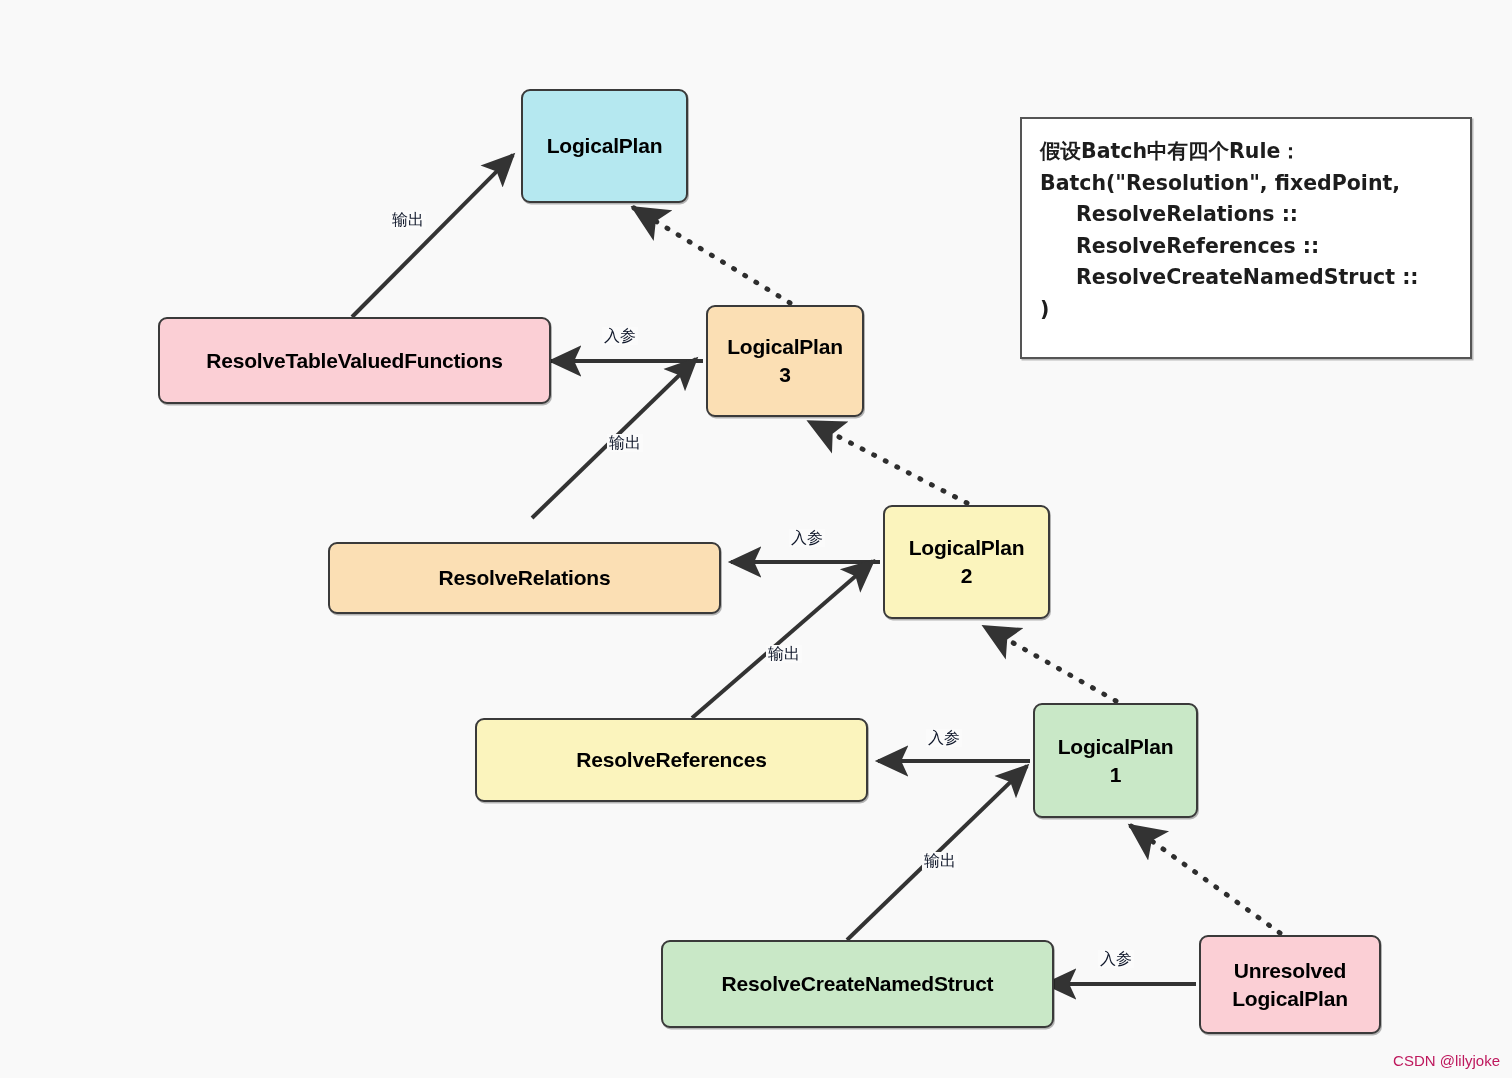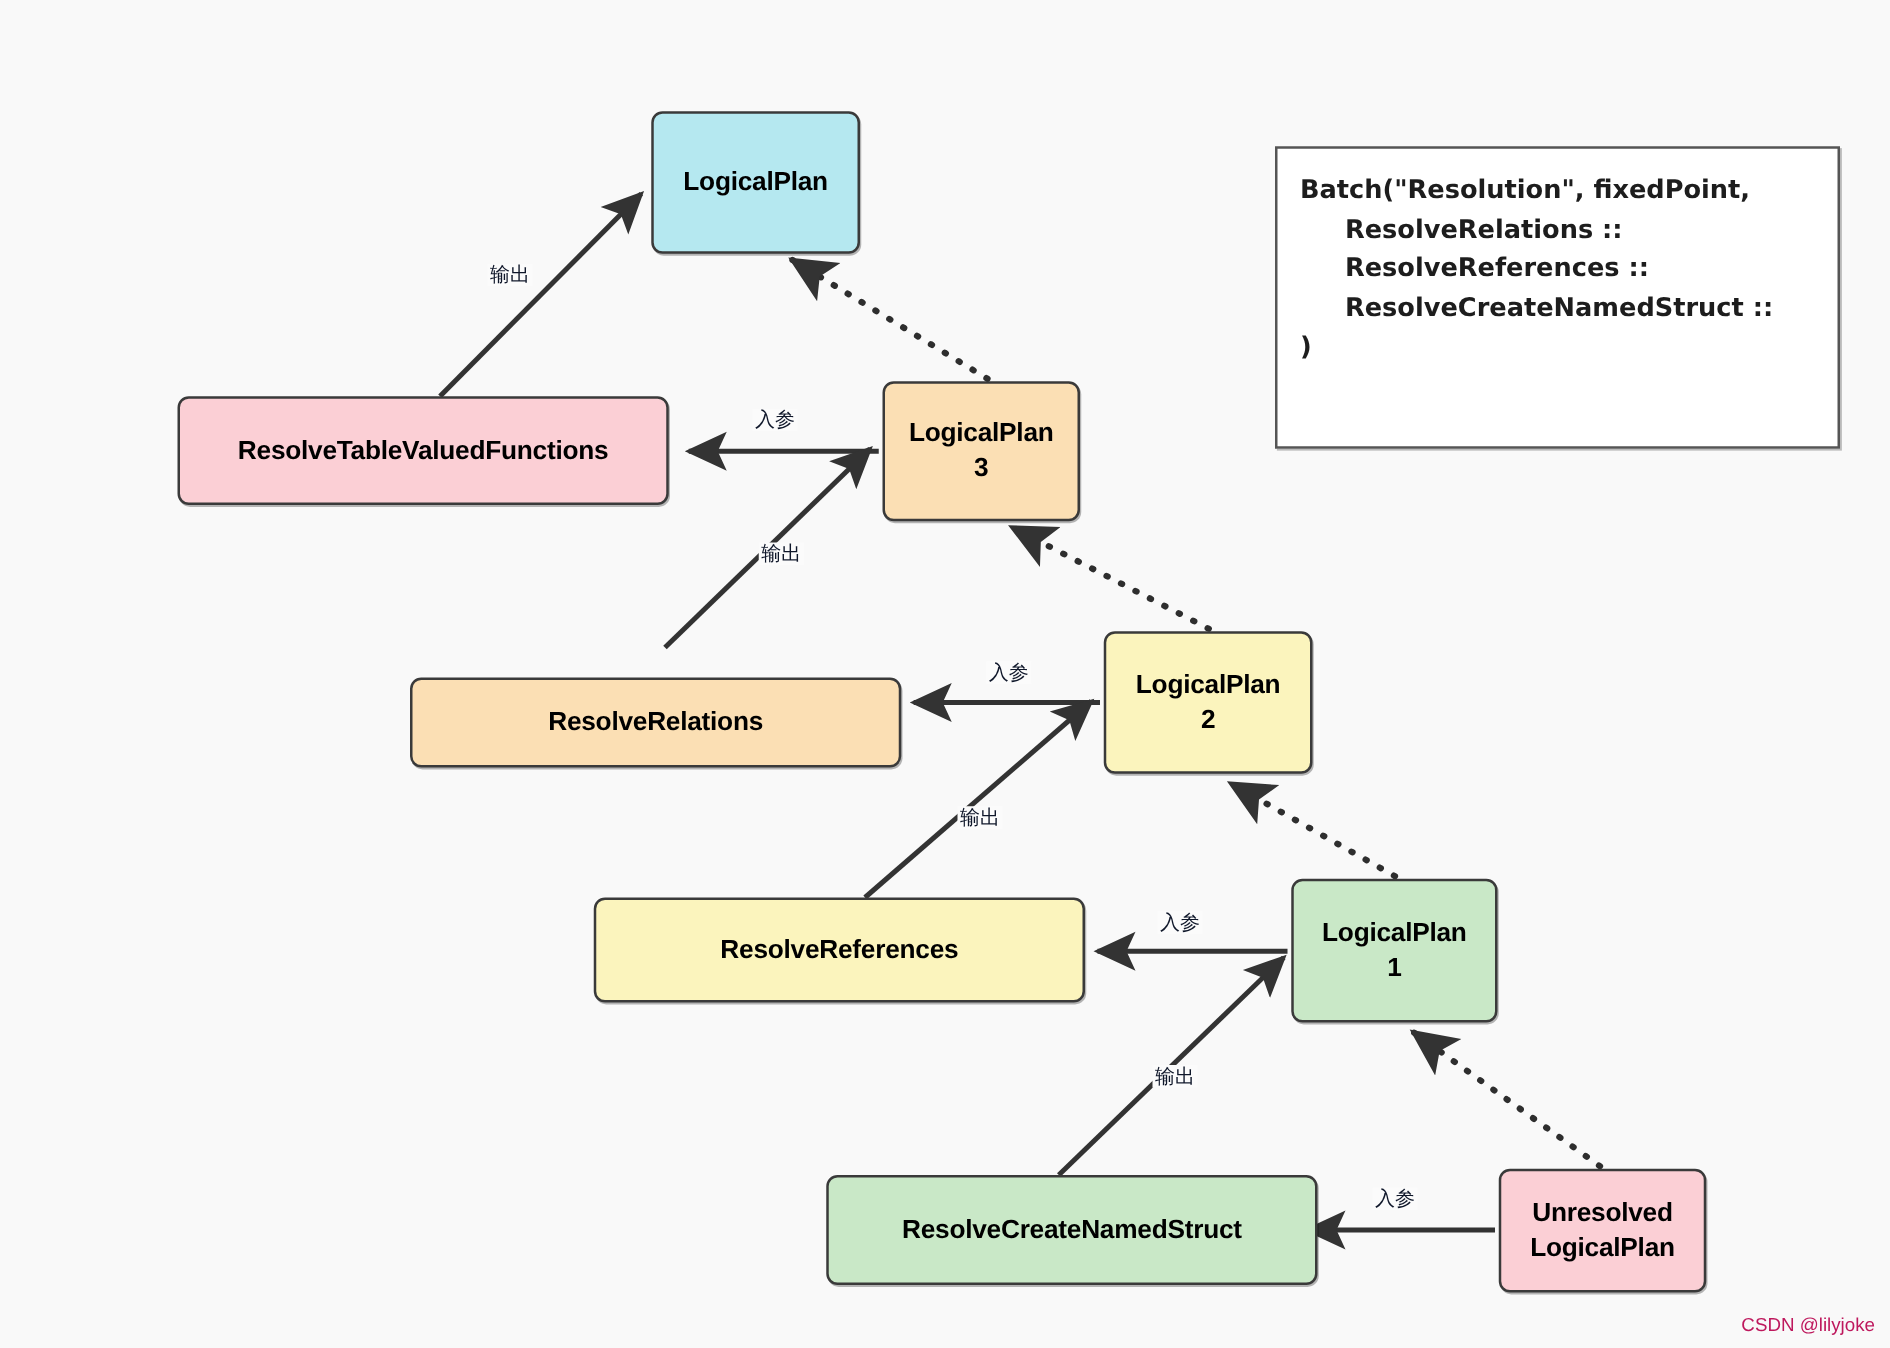--- a/index.html
+++ b/index.html
@@ -120,21 +120,21 @@
     <line x1="847" y1="940" x2="1027" y2="766" stroke="#333" stroke-width="4" marker-end="url(#arrow)"></line>
 
     <line x1="1196" y1="984" x2="1046" y2="984" stroke="#333" stroke-width="4" marker-end="url(#arrow)"></line>
 
     <line x1="1280" y1="933" x2="1131" y2="826" stroke="#2e2e2e" stroke-width="5" stroke-dasharray="1 12" stroke-linecap="round" marker-end="url(#arrowdot)"></line>
   </svg>
 
   <div class="node" style="left: 521px; top: 89px; width: 167px; height: 114px; background: rgb(181, 232, 240);">
     <span class="label">LogicalPlan</span>
   </div>
-  <div class="node" style="left: 142px; top: 317px; width: 393px; height: 87px; background: rgb(251, 207, 213);">
+  <div class="node" style="left: 158px; top: 317px; width: 393px; height: 87px; background: rgb(251, 207, 213);">
     <span class="label">ResolveTableValuedFunctions</span>
   </div>
   <div class="node" style="left: 706px; top: 305px; width: 158px; height: 112px; background: rgb(251, 223, 180);">
     <span class="label">LogicalPlan
 3</span>
   </div>
   <div class="node" style="left: 328px; top: 542px; width: 393px; height: 72px; background: rgb(251, 223, 180);">
     <span class="label">ResolveRelations</span>
   </div>
   <div class="node" style="left: 883px; top: 505px; width: 167px; height: 114px; background: rgb(251, 244, 189);">
@@ -144,35 +144,36 @@
   <div class="node" style="left: 475px; top: 718px; width: 393px; height: 84px; background: rgb(251, 244, 189);">
     <span class="label">ResolveReferences</span>
   </div>
   <div class="node" style="left: 1033px; top: 703px; width: 165px; height: 115px; background: rgb(201, 232, 199);">
     <span class="label">LogicalPlan
 1</span>
   </div>
   <div class="node" style="left: 643px; top: 940px; width: 393px; height: 88px; background: rgb(201, 232, 199); margin-left: 18px;">
     <span class="label">ResolveCreateNamedStruct</span>
   </div>
-  <div class="node" style="left: 1199px; top: 935px; width: 166px; height: 99px; background: rgb(251, 207, 213);">
+  <div class="node" style="left: 1199px; top: 935px; width: 182px; height: 99px; background: rgb(251, 207, 213);">
     <span class="label">Unresolved
 LogicalPlan</span>
   </div>
 
   <div class="edge-label" style="left: 390px; top: 211px;">输出</div>
   <div class="edge-label" style="left: 602px; top: 327px;">入参</div>
   <div class="edge-label" style="left: 607px; top: 434px;">输出</div>
   <div class="edge-label" style="left: 789px; top: 529px;">入参</div>
   <div class="edge-label" style="left: 766px; top: 645px;">输出</div>
   <div class="edge-label" style="left: 926px; top: 729px;">入参</div>
   <div class="edge-label" style="left: 922px; top: 852px;">输出</div>
   <div class="edge-label" style="left: 1098px; top: 950px;">入参</div>
 
   <div id="legend">
+    <div class="line">假设Batch中有四个Rule：</div>
     <div class="line">Batch("Resolution", fixedPoint,</div>
     <div class="line indent">ResolveRelations ::</div>
     <div class="line indent">ResolveReferences ::</div>
     <div class="line indent">ResolveCreateNamedStruct ::</div>
     <div class="line">)</div>
   </div>
 
   <div id="watermark">CSDN @lilyjoke</div>
 
 </div>

